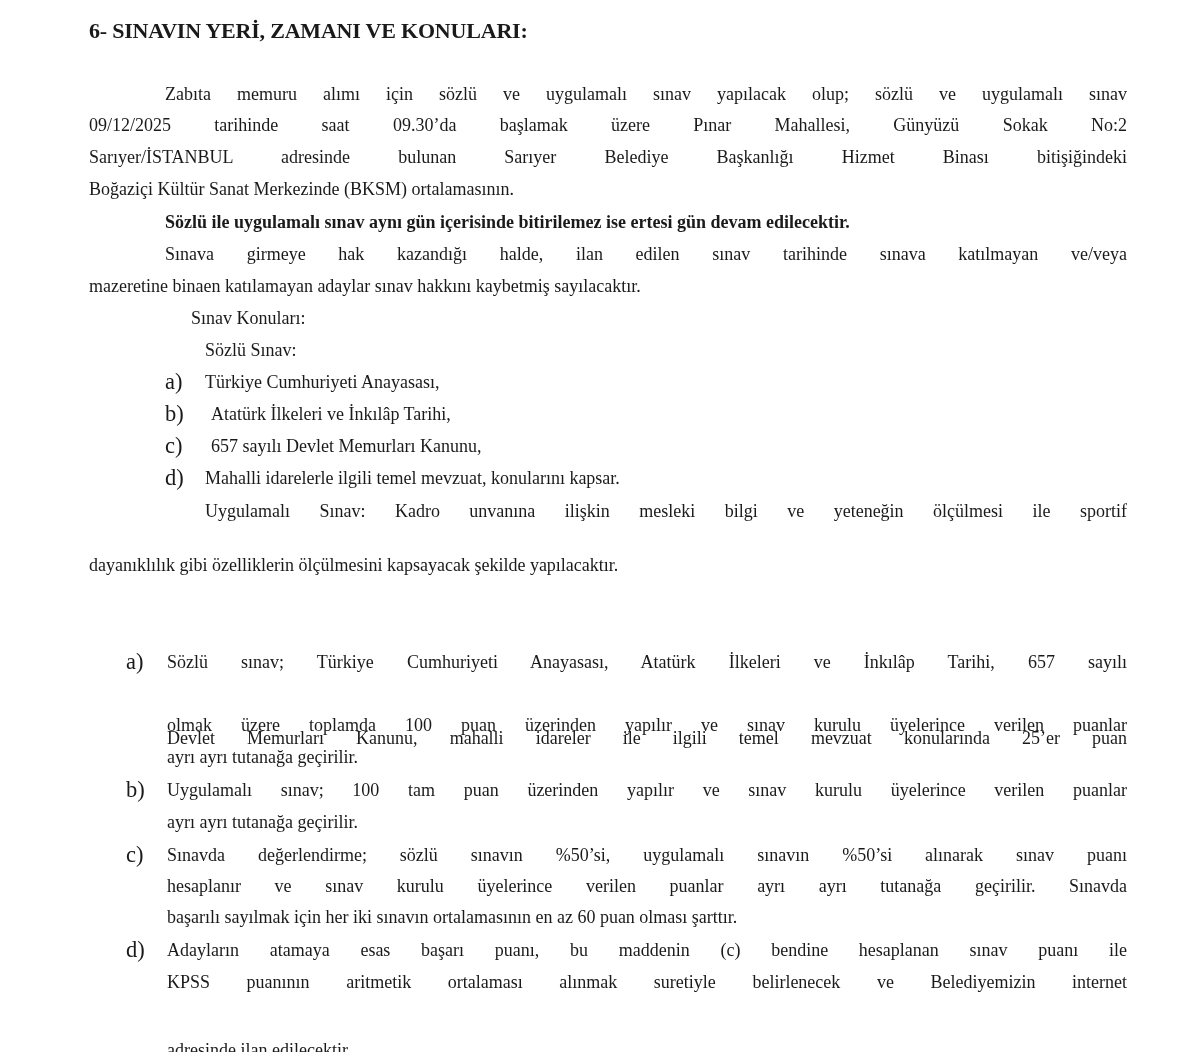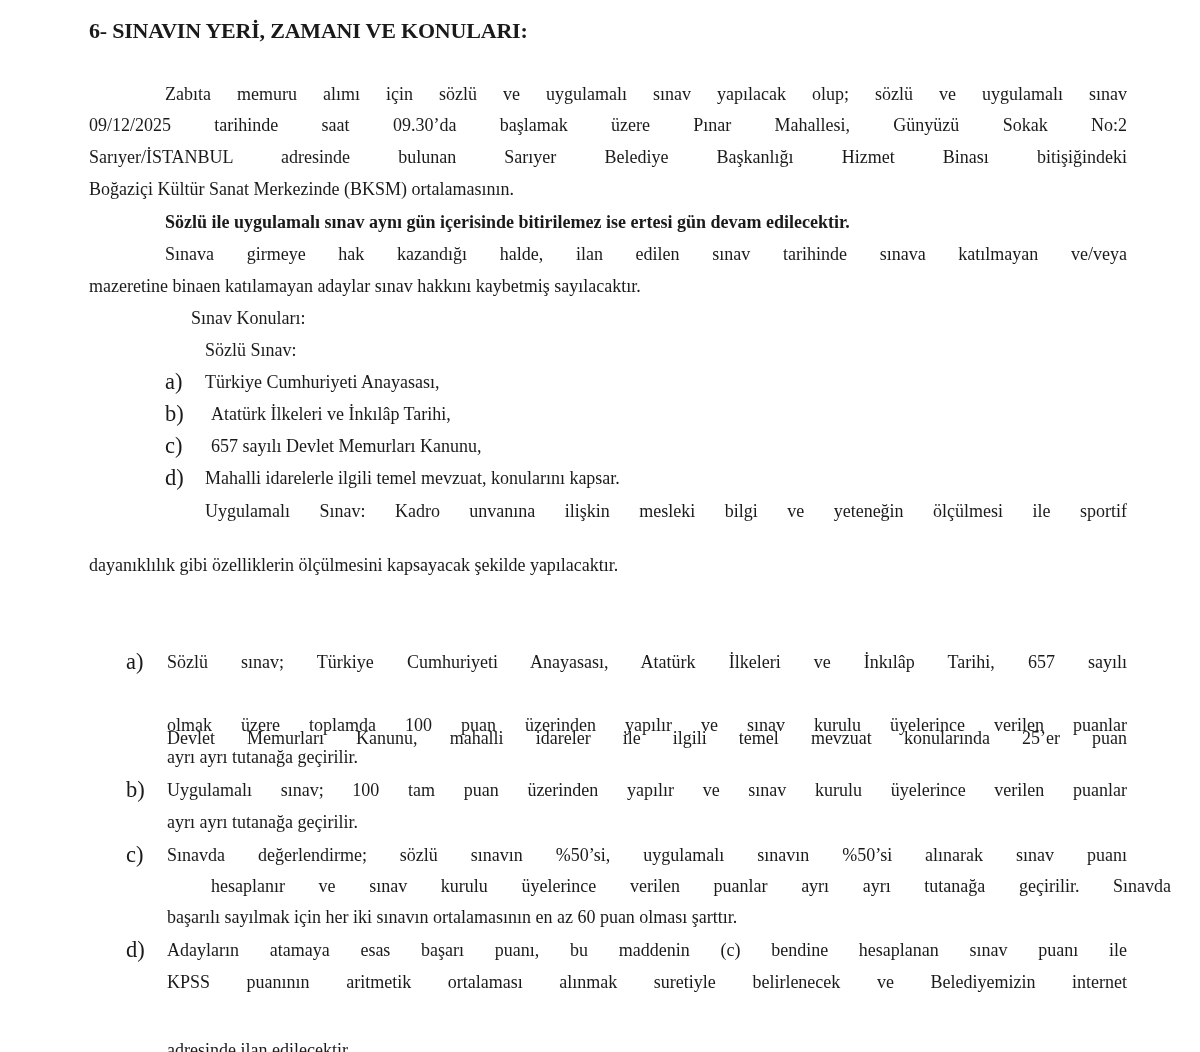--- a/index.html
+++ b/index.html
@@ -93,21 +93,21 @@
     <div class="line just" style="left:167px; top:680px; width:960px;margin-top:44px;">Devlet Memurları Kanunu, mahalli idareler ile ilgili temel mevzuat konularında 25’er puan</div>
     <div class="line just" style="left:167px; top:711px; width:960px;">olmak üzere toplamda 100 puan üzerinden yapılır ve sınav kurulu üyelerince verilen puanlar</div>
     <div class="line" style="left:167px; top:743px;">ayrı ayrı tutanağa geçirilir.</div>
 
     <div class="item-letter" style="left:126px; top:776px;">b)</div>
     <div class="line just" style="left:167px; top:776px; width:960px;">Uygulamalı sınav; 100 tam puan üzerinden yapılır ve sınav kurulu üyelerince verilen puanlar</div>
     <div class="line" style="left:167px; top:808px;">ayrı ayrı tutanağa geçirilir.</div>
 
     <div class="item-letter" style="left:126px; top:841px;">c)</div>
     <div class="line just" style="left:167px; top:841px; width:960px;">Sınavda değerlendirme; sözlü sınavın %50’si, uygulamalı sınavın %50’si alınarak sınav puanı</div>
-    <div class="line just" style="left:167px; top:872px; width:960px;margin-left:44px;">hesaplanır ve sınav kurulu üyelerince verilen puanlar ayrı ayrı tutanağa geçirilir. Sınavda</div>
+    <div class="line just" style="left:167px; top:872px; width:960px;">hesaplanır ve sınav kurulu üyelerince verilen puanlar ayrı ayrı tutanağa geçirilir. Sınavda</div>
     <div class="line" style="left:167px; top:903px;">başarılı sayılmak için her iki sınavın ortalamasının en az 60 puan olması şarttır.</div>
 
     <div class="item-letter" style="left:126px; top:936px;">d)</div>
     <div class="line just" style="left:167px; top:936px; width:960px;">Adayların atamaya esas başarı puanı, bu maddenin (c) bendine hesaplanan sınav puanı ile</div>
     <div class="line just" style="left:167px; top:968px; width:960px;">KPSS puanının aritmetik ortalaması alınmak suretiyle belirlenecek ve Belediyemizin internet</div>
     <div class="line" style="left:167px; top:1000px;margin-top:36px;">adresinde ilan edilecektir.</div>
   </div>
 
 </div>
 

